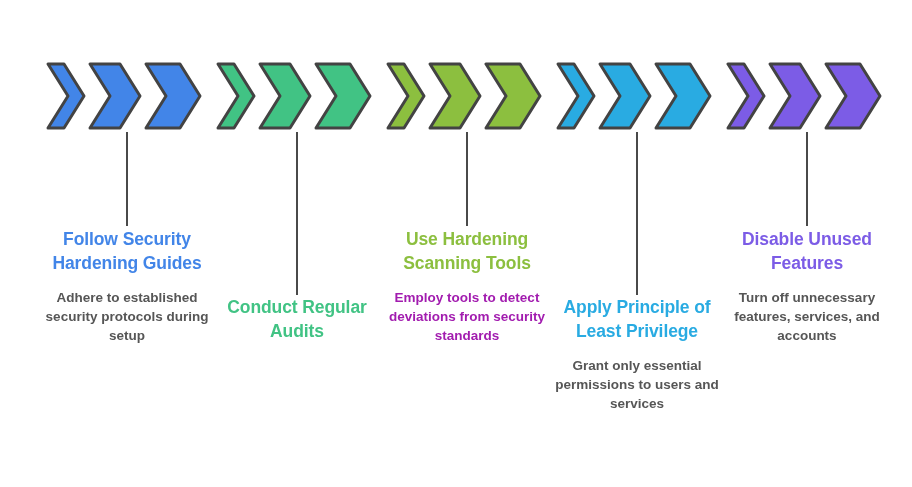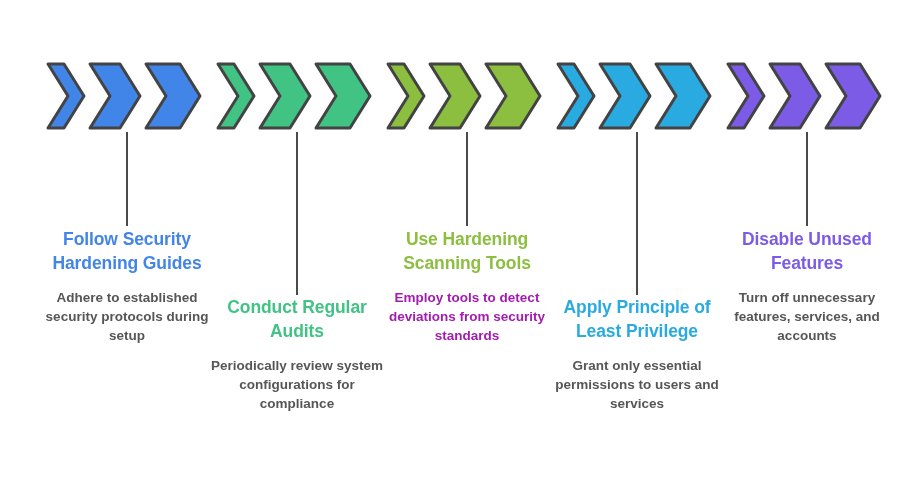--- a/index.html
+++ b/index.html
@@ -113,21 +113,20 @@
     <div class="chevrons">
       <svg viewBox="0 0 170 72" xmlns="http://www.w3.org/2000/svg">
         <polygon class="chev-fill-1" points="6,4 22,4 42,36 22,68 6,68 26,36" stroke-width="3" stroke-linejoin="round" fill="#41C384" stroke="#434343"></polygon>
         <polygon class="chev-fill-1" points="48,4 78,4 98,36 78,68 48,68 68,36" stroke-width="3" stroke-linejoin="round" fill="#41C384" stroke="#434343"></polygon>
         <polygon class="chev-fill-1" points="104,4 138,4 158,36 138,68 104,68 124,36" stroke-width="3" stroke-linejoin="round" fill="#41C384" stroke="#434343"></polygon>
       </svg>
     </div>
     <div class="stem" style="background: rgb(74, 74, 74);"></div>
     <div class="textblock">
       <p class="heading heading-1" style="color: rgb(65, 195, 132);">Conduct Regular Audits</p>
-      <p class="body-text" style="color: rgb(86, 86, 86);">Periodically review system configurations for compliance</p>
     </div>
   </div>
 
   <div class="column col-2">
     <div class="chevrons">
       <svg viewBox="0 0 170 72" xmlns="http://www.w3.org/2000/svg">
         <polygon class="chev-fill-2" points="6,4 22,4 42,36 22,68 6,68 26,36" stroke-width="3" stroke-linejoin="round" fill="#8CBF3F" stroke="#434343"></polygon>
         <polygon class="chev-fill-2" points="48,4 78,4 98,36 78,68 48,68 68,36" stroke-width="3" stroke-linejoin="round" fill="#8CBF3F" stroke="#434343"></polygon>
         <polygon class="chev-fill-2" points="104,4 138,4 158,36 138,68 104,68 124,36" stroke-width="3" stroke-linejoin="round" fill="#8CBF3F" stroke="#434343"></polygon>
       </svg>

